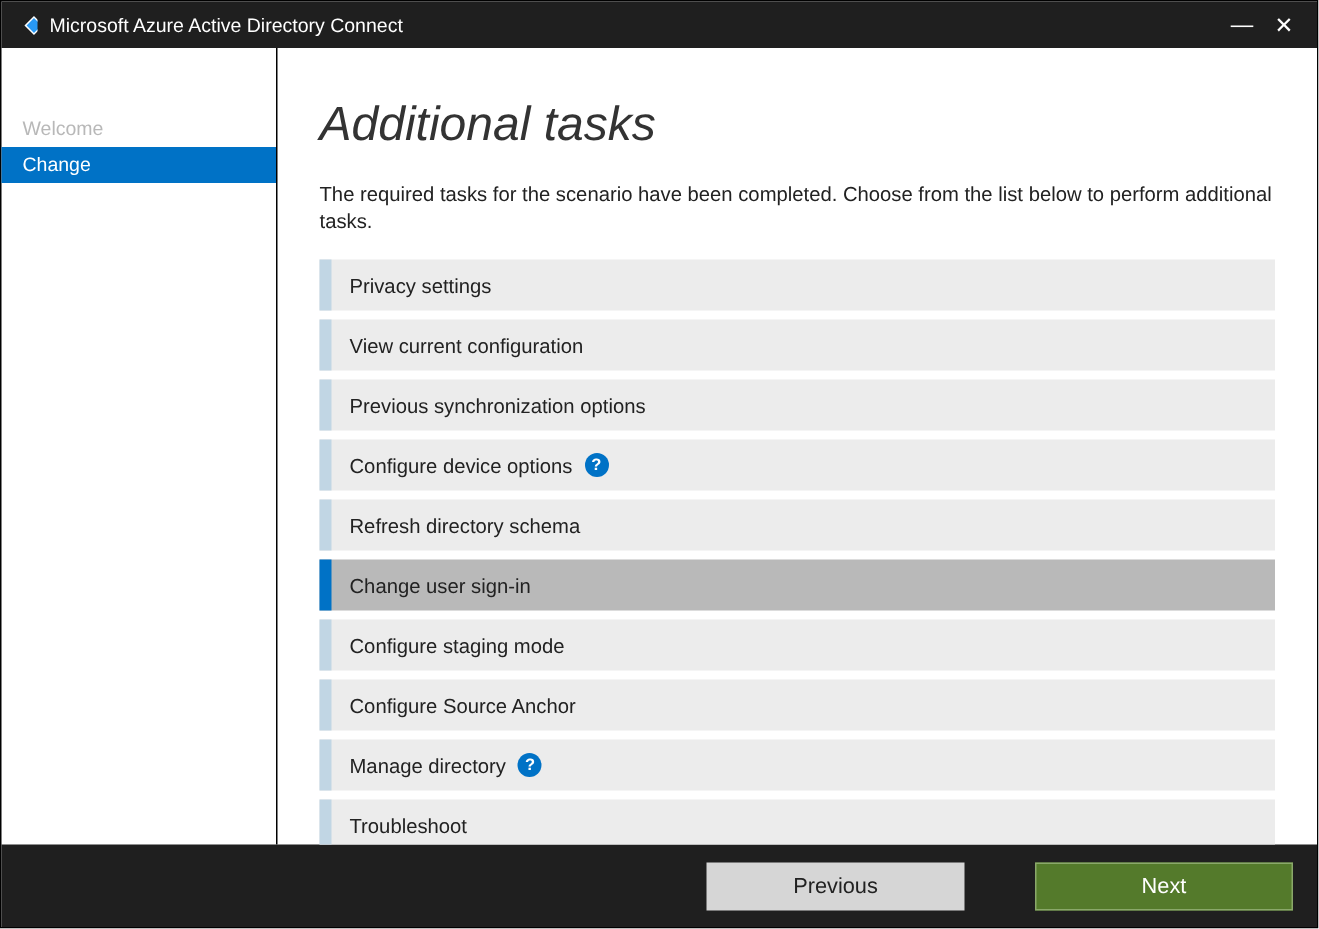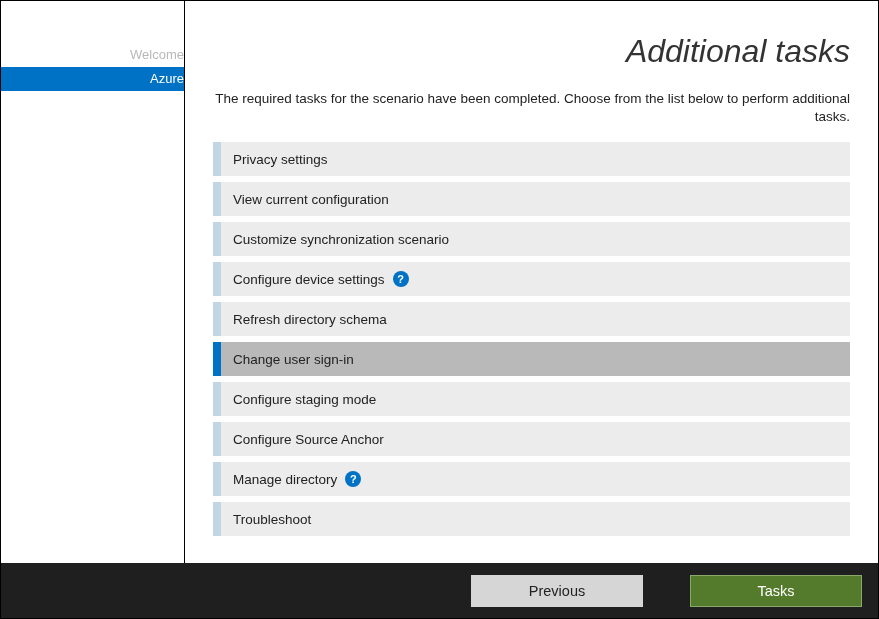--- a/index.html
+++ b/index.html
@@ -2,21 +2,21 @@
 <html><head>
 <meta charset="utf-8">
 <style>
   * { box-sizing: border-box; margin: 0; padding: 0; }
   html, body { width: 879px; height: 619px; font-family: "Segoe UI", Arial, sans-serif; overflow: hidden; background: #fff; }
   .window { width: 879px; height: 619px; display: flex; flex-direction: column; border: 1px solid #000; }
   .titlebar { height: 31px; background: #1f1f1f; color: #fff; display: flex; align-items: center; padding: 0 8px; font-size: 13px; }
   .titlebar .logo { width: 16px; height: 16px; margin-right: 8px; display:flex; align-items:center; justify-content:center;}
   .titlebar .title { flex: 1; }
   .titlebar .ctrl { width: 28px; text-align: center; font-size: 15px; cursor: default; }
-  .body { flex: 1; display: flex; min-height: 0; text-align: right; }
+  .body { flex: 1; display: flex; min-height: 0; }
   .sidebar { width: 184px; border-right: 1px solid #000; padding-top: 42px; }
   .nav-item { height: 24px; line-height: 24px; padding-left: 14px; font-size: 13px; color: #b8b8b8; cursor: default; }
   .nav-item.active { background: #0072c6; color: #fff; }
   .main { flex: 1; padding: 32px 28px 10px 28px; overflow: hidden; }
   .heading { font-size: 32px; font-weight: 300; color: #333; margin-bottom: 16px; font-style: italic; }
   .desc { font-size: 13.5px; color: #222; line-height: 1.35; margin-bottom: 16px; margin-top: 20px; }
   .tasks { display: flex; flex-direction: column; gap: 6px; }
   .task {
     display: flex; align-items: center; height: 34px;
     background: #ececec; font-size: 13.5px; color: #222; cursor: default;
@@ -34,52 +34,63 @@
   .footer { height: 55px; background: #1f1f1f; display: flex; align-items: center; justify-content: flex-end; padding-right: 16px; gap: 20px; }
   .btn { width: 172px; height: 32px; font-size: 14.5px; border: none; cursor: pointer; margin-left: 27px; }
   .btn-prev { background: #d6d6d6; color: #222; }
   .btn-next { background: #547a2b; color: #fff; border: 1px solid #8aa86a; }
 </style>
 </head>
 <body>
 
 <div class="window">
 
+  <div class="titlebar">
+    <span class="logo">
+      <svg width="16" height="16" viewBox="0 0 16 16">
+        <rect x="8" y="0" width="8" height="8" transform="rotate(45 8 8)" fill="#2899f5"></rect>
+        <rect x="8" y="0" width="8" height="8" transform="rotate(45 8 8)" fill="none" stroke="#fff" stroke-width="1"></rect>
+      </svg>
+    </span>
+    <span class="title">Microsoft Azure Active Directory Connect</span>
+    <span class="ctrl">—</span>
+    <span class="ctrl">✕</span>
+  </div>
 
   <div class="body">
 
     <div class="sidebar">
       <div class="nav-item">Welcome</div>
-      <div class="nav-item active">Azure</div>
+      <div class="nav-item active">Change</div>
     </div>
 
     <div class="main">
       <h1 class="heading">Additional tasks</h1>
       <p class="desc">The required tasks for the scenario have been completed. Choose from the list below to perform additional tasks.</p>
 
       <div class="tasks">
 
         <div class="task">
           <span class="bar"></span>
           <span class="label">Privacy settings</span>
         </div>
 
         <div class="task">
           <span class="bar"></span>
           <span class="label">View current configuration</span>
         </div>
 
         <div class="task">
           <span class="bar"></span>
-          <span class="label">Customize synchronization scenario</span>
+          <span class="label">Previous synchronization options</span>
         </div>
 
         <div class="task">
           <span class="bar"></span>
-          <span class="label">Configure device settings</span>
+          <span class="label">Configure device options</span>
           <span class="help-icon">?</span>
         </div>
 
         <div class="task">
           <span class="bar"></span>
           <span class="label">Refresh directory schema</span>
         </div>
 
         <div class="task selected">
           <span class="bar"></span>
@@ -107,16 +118,16 @@
           <span class="label">Troubleshoot</span>
         </div>
 
       </div>
     </div>
 
   </div>
 
   <div class="footer">
     <button class="btn btn-prev">Previous</button>
-    <button class="btn btn-next">Tasks</button>
+    <button class="btn btn-next">Next</button>
   </div>
 
 </div>
 
 </body></html>

